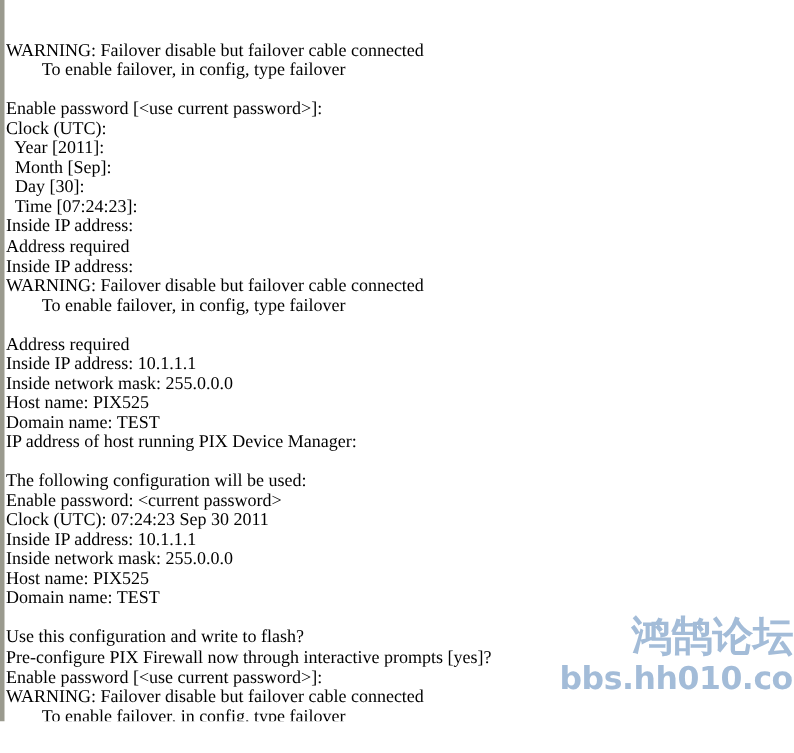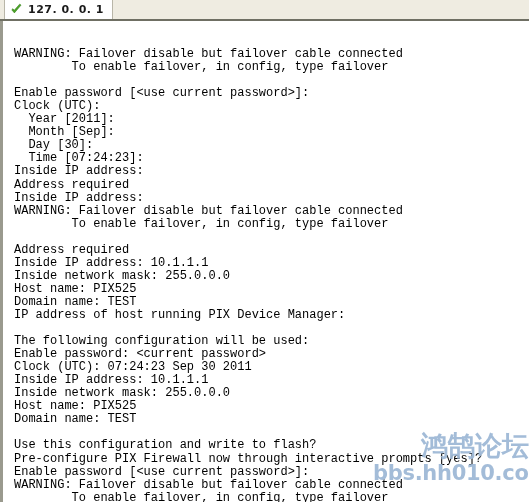--- a/index.html
+++ b/index.html
@@ -78,23 +78,23 @@
     width: 3px;
     height: 100%;
     background: #9a9a8e;
   }
   #terminal {
     position: absolute;
     left: 3px;
     top: 0;
     right: 0;
     bottom: 0;
-    padding: 14px 0 0 11px;
+    padding: 14px 0 0 1px;
     box-sizing: border-box;
-    font-family: Liberation Mono, monospace;
+    font-family: Liberation Serif, serif;
     font-size: 12px;
     line-height: 13.05px;
     color: #000000;
     white-space: pre;
     overflow: hidden;
     letter-spacing: 0px;
   }
   .tline {
     white-space: pre;
     min-height: 13.05px;
@@ -131,28 +131,20 @@
     white-space: nowrap;
     margin-top: 4px;
     opacity: 0.95;
   }
 </style>
 </head>
 <body>
 
 <div id="app">
 
-  <div id="tabbar">
-    <div id="tab">
-      <svg class="check-icon" viewBox="0 0 16 16">
-        <path d="M2.2 8.4 L5.4 12.2 L13.6 2.6 L11.9 1.4 L5.2 9.0 L3.6 7.0 Z" fill="#4aa626" stroke="#2f7a14" stroke-width="0.7" stroke-linejoin="round"></path>
-      </svg>
-      <span id="tab-label">127. 0. 0. 1</span>
-    </div>
-  </div>
 
   <div id="terminal-wrap">
     <div id="terminal-gutter"></div>
     <div id="terminal"><div class="tline">&nbsp;</div><div class="tline">WARNING: Failover disable but failover cable connected</div><div class="tline">        To enable failover, in config, type failover</div><div class="tline">&nbsp;</div><div class="tline">Enable password [&lt;use current password&gt;]:</div><div class="tline">Clock (UTC):</div><div class="tline">  Year [2011]:</div><div class="tline">  Month [Sep]:</div><div class="tline">  Day [30]:</div><div class="tline">  Time [07:24:23]:</div><div class="tline">Inside IP address:</div><div class="tline">Address required</div><div class="tline">Inside IP address:</div><div class="tline">WARNING: Failover disable but failover cable connected</div><div class="tline">        To enable failover, in config, type failover</div><div class="tline">&nbsp;</div><div class="tline">Address required</div><div class="tline">Inside IP address: 10.1.1.1</div><div class="tline">Inside network mask: 255.0.0.0</div><div class="tline">Host name: PIX525</div><div class="tline">Domain name: TEST</div><div class="tline">IP address of host running PIX Device Manager:</div><div class="tline">&nbsp;</div><div class="tline">The following configuration will be used:</div><div class="tline">Enable password: &lt;current password&gt;</div><div class="tline">Clock (UTC): 07:24:23 Sep 30 2011</div><div class="tline">Inside IP address: 10.1.1.1</div><div class="tline">Inside network mask: 255.0.0.0</div><div class="tline">Host name: PIX525</div><div class="tline">Domain name: TEST</div><div class="tline">&nbsp;</div><div class="tline">Use this configuration and write to flash?</div><div class="tline">Pre-configure PIX Firewall now through interactive prompts [yes]?</div><div class="tline">Enable password [&lt;use current password&gt;]:</div><div class="tline">WARNING: Failover disable but failover cable connected</div><div class="tline">        To enable failover, in config, type failover</div></div>
 
     <div id="watermark">
       <div id="wm-cn">鸿鹄论坛</div>
       <div id="wm-url">bbs.hh010.com</div>
     </div>
   </div>

